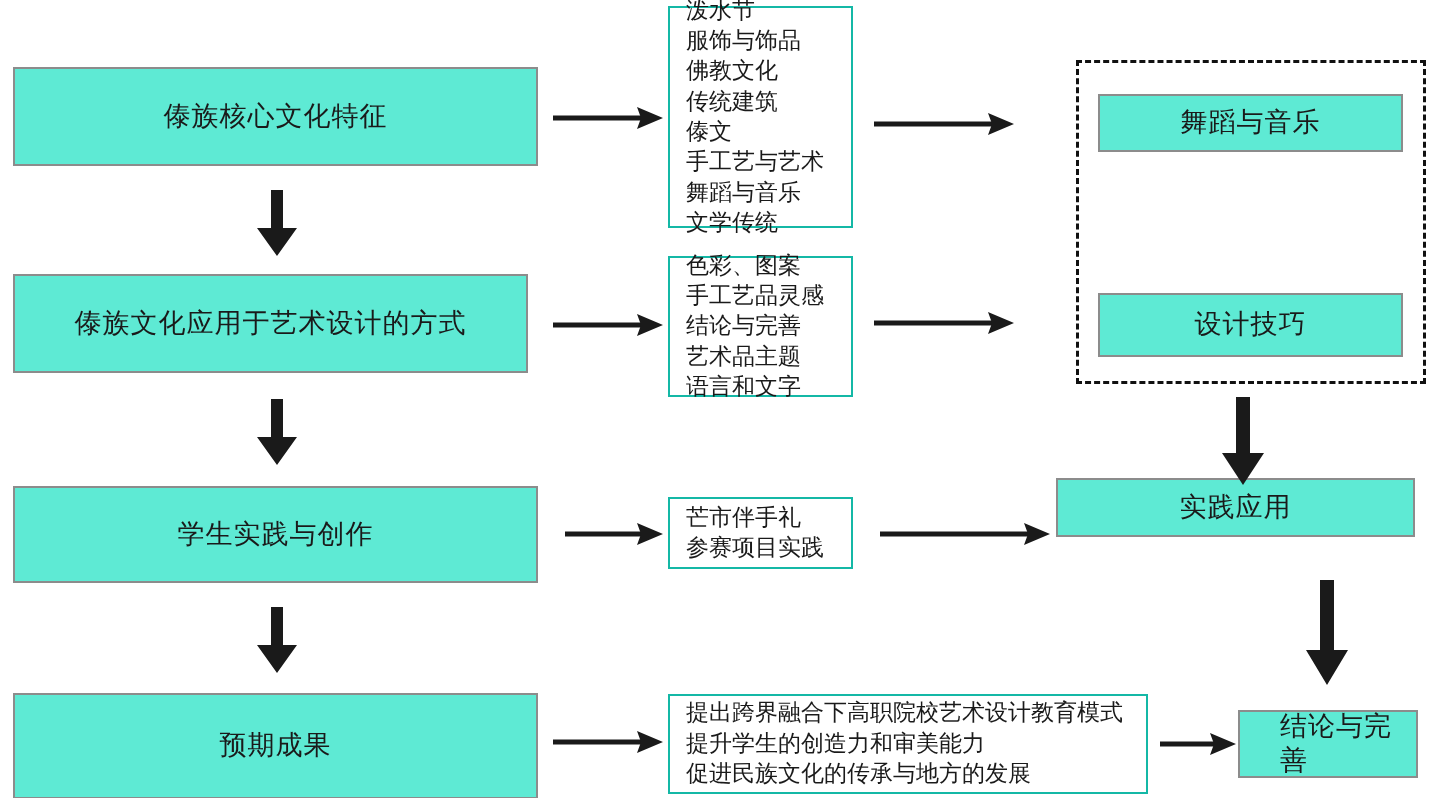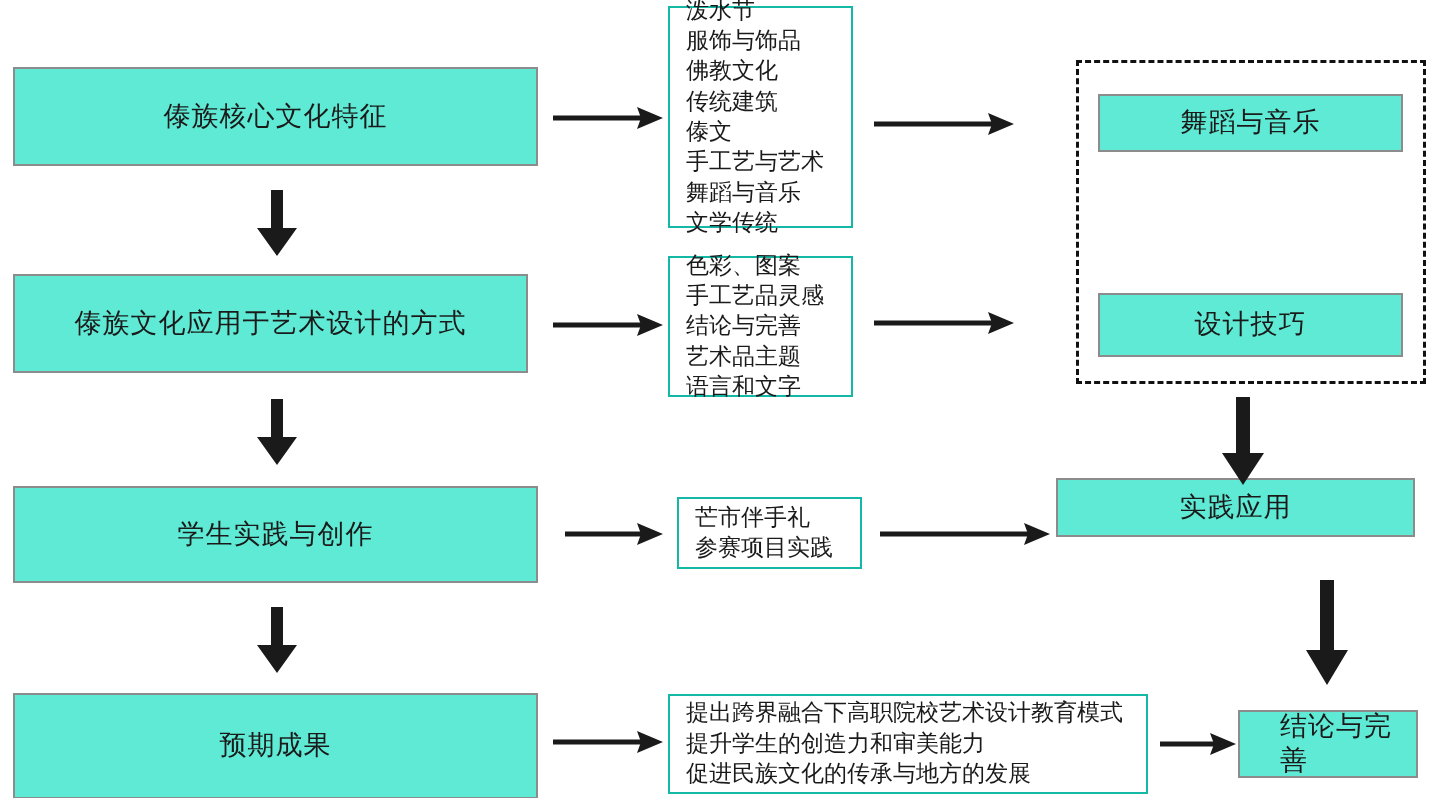--- a/index.html
+++ b/index.html
@@ -90,21 +90,21 @@
   </div>
 
   <div class="list-box" style="left:668px;top:256px;width:185px;height:141px;">
     <span class="li">色彩、图案</span>
     <span class="li">手工艺品灵感</span>
     <span class="li">结论与完善</span>
     <span class="li">艺术品主题</span>
     <span class="li">语言和文字</span>
   </div>
 
-  <div class="list-box" style="left:668px;top:497px;width:185px;height:72px;margin-left:9px;">
+  <div class="list-box" style="left:668px;top:497px;width:185px;height:72px;">
     <span class="li">芒市伴手礼</span>
     <span class="li">参赛项目实践</span>
   </div>
 
   <div class="list-box" style="left:668px;top:694px;width:480px;height:100px;">
     <span class="li">提出跨界融合下高职院校艺术设计教育模式</span>
     <span class="li">提升学生的创造力和审美能力</span>
     <span class="li">促进民族文化的传承与地方的发展</span>
   </div>
 

